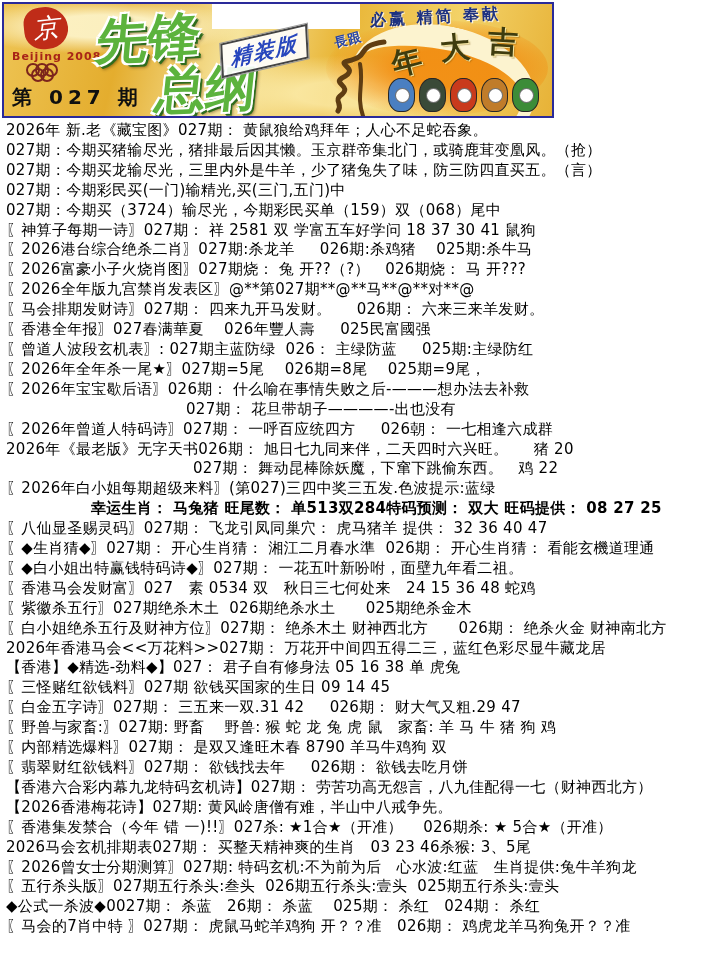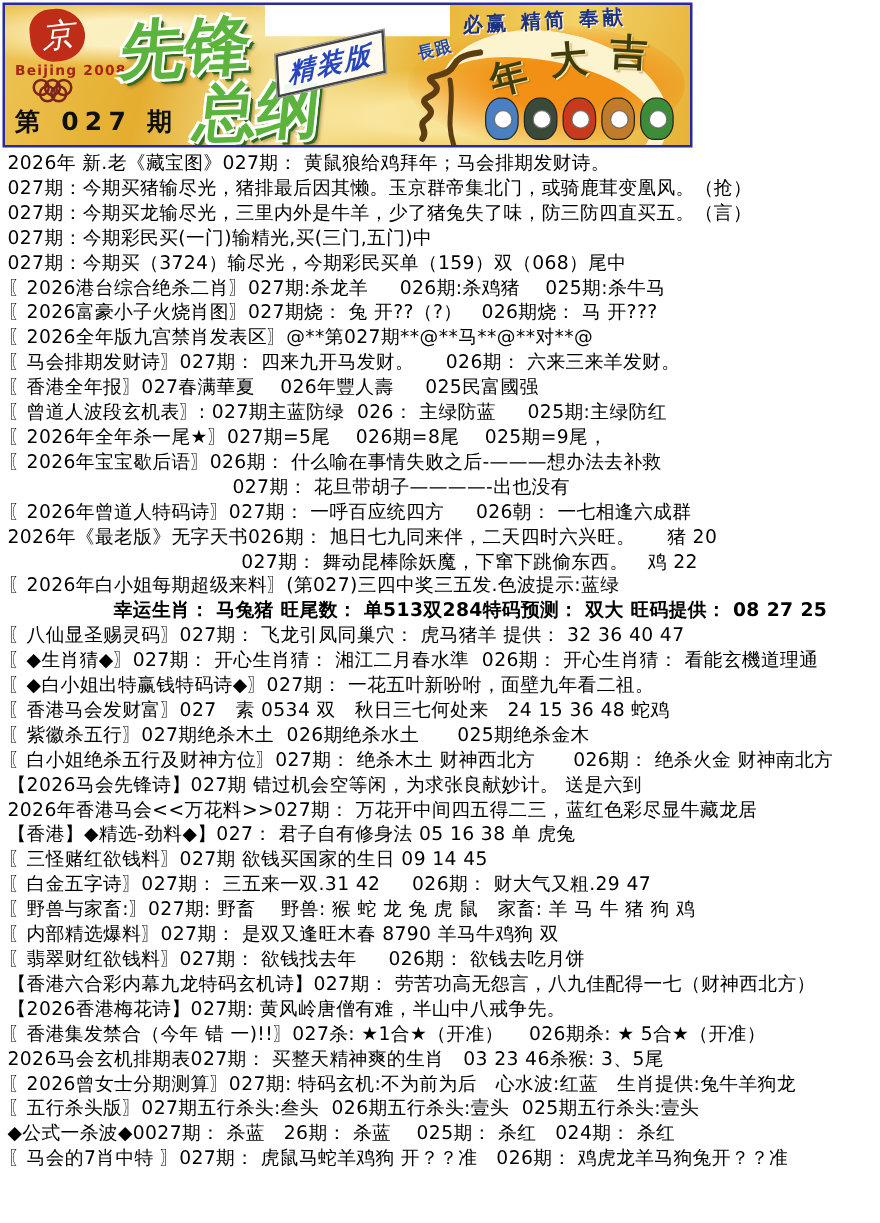--- a/index.html
+++ b/index.html
@@ -111,46 +111,46 @@
   <div class="mascots">
       <div class="fuwa" style="background: rgb(74, 127, 193);"></div>
       <div class="fuwa" style="background: rgb(58, 74, 56);"></div>
       <div class="fuwa" style="background: rgb(201, 58, 28);"></div>
       <div class="fuwa" style="background: rgb(192, 124, 42);"></div>
       <div class="fuwa" style="background: rgb(60, 140, 56);"></div>
     </div>
 </div>
 
 <div class="content">
-    <div class="line">2026年 新.老《藏宝图》027期： 黄鼠狼给鸡拜年；马会排期发财诗。</div>
+    <div class="line">2026年 新.老《藏宝图》027期： 黄鼠狼给鸡拜年；人心不足蛇吞象。</div>
     <div class="line">027期：今期买猪输尽光，猪排最后因其懒。玉京群帝集北门，或骑鹿茸变凰风。（抢）</div>
     <div class="line">027期：今期买龙输尽光，三里内外是牛羊，少了猪兔失了味，防三防四直买五。（言）</div>
     <div class="line">027期：今期彩民买(一门)输精光,买(三门,五门)中</div>
     <div class="line">027期：今期买（3724）输尽光，今期彩民买单（159）双（068）尾中</div>
+    <div class="line">〖神算子每期一诗〗027期： 祥 2581 双 学富五车好学问 18 37 30 41 鼠狗</div>
     <div class="line">〖2026港台综合绝杀二肖〗027期:杀龙羊     026期:杀鸡猪    025期:杀牛马</div>
     <div class="line">〖2026富豪小子火烧肖图〗027期烧： 兔 开??（?）   026期烧： 马 开???</div>
     <div class="line">〖2026全年版九宫禁肖发表区〗@**第027期**@**马**@**对**@</div>
     <div class="line">〖马会排期发财诗〗027期： 四来九开马发财。     026期： 六来三来羊发财。</div>
     <div class="line">〖香港全年报〗027春满華夏    026年豐人壽     025民富國强</div>
     <div class="line">〖曾道人波段玄机表〗: 027期主蓝防绿  026： 主绿防蓝     025期:主绿防红</div>
     <div class="line">〖2026年全年杀一尾★〗027期=5尾    026期=8尾    025期=9尾，</div>
     <div class="line">〖2026年宝宝歇后语〗026期： 什么喻在事情失败之后-———想办法去补救</div>
     <div class="line" style="padding-left: 180px;">027期： 花旦带胡子————-出也没有</div>
     <div class="line">〖2026年曾道人特码诗〗027期： 一呼百应统四方     026朝： 一七相逢六成群</div>
     <div class="line">2026年《最老版》无字天书026期： 旭日七九同来伴，二天四时六兴旺。     猪 20</div>
     <div class="line" style="padding-left: 187px;">027期： 舞动昆棒除妖魔，下窜下跳偷东西。   鸡 22</div>
     <div class="line">〖2026年白小姐每期超级来料〗(第027)三四中奖三五发.色波提示:蓝绿</div>
     <div class="line" style="padding-left: 85px; font-weight: bold;">幸运生肖： 马兔猪 旺尾数： 单513双284特码预测： 双大 旺码提供： 08 27 25</div>
     <div class="line">〖八仙显圣赐灵码〗027期： 飞龙引凤同巢穴： 虎马猪羊 提供： 32 36 40 47</div>
     <div class="line">〖◆生肖猜◆〗027期： 开心生肖猜： 湘江二月春水準  026期： 开心生肖猜： 看能玄機道理通</div>
     <div class="line">〖◆白小姐出特赢钱特码诗◆〗027期： 一花五叶新吩咐，面壁九年看二祖。</div>
     <div class="line">〖香港马会发财富〗027   素 0534 双   秋日三七何处来   24 15 36 48 蛇鸡</div>
     <div class="line">〖紫徽杀五行〗027期绝杀木土  026期绝杀水土      025期绝杀金木</div>
     <div class="line">〖白小姐绝杀五行及财神方位〗027期： 绝杀木土 财神西北方      026期： 绝杀火金 财神南北方</div>
-    <div class="line">【2026马会先锋诗】027期 错过机会空等闲，为求张良献妙计。 送是六到</div>
     <div class="line">2026年香港马会&lt;&lt;万花料&gt;&gt;027期： 万花开中间四五得二三，蓝红色彩尽显牛藏龙居</div>
     <div class="line">【香港】◆精选-劲料◆】027： 君子自有修身法 05 16 38 单 虎兔</div>
     <div class="line">〖三怪赌红欲钱料〗027期 欲钱买国家的生日 09 14 45</div>
     <div class="line">〖白金五字诗〗027期： 三五来一双.31 42     026期： 财大气又粗.29 47</div>
     <div class="line">〖野兽与家畜:〗027期: 野畜    野兽: 猴 蛇 龙 兔 虎 鼠   家畜: 羊 马 牛 猪 狗 鸡</div>
     <div class="line">〖内部精选爆料〗027期： 是双又逢旺木春 8790 羊马牛鸡狗 双</div>
     <div class="line">〖翡翠财红欲钱料〗027期： 欲钱找去年     026期： 欲钱去吃月饼</div>
     <div class="line">【香港六合彩内幕九龙特码玄机诗】027期： 劳苦功高无怨言，八九佳配得一七（财神西北方）</div>
     <div class="line">【2026香港梅花诗】027期: 黄风岭唐僧有难，半山中八戒争先。</div>
     <div class="line">〖香港集发禁合（今年 错 一)!!〗027杀: ★1合★（开准）    026期杀: ★ 5合★（开准）</div>

